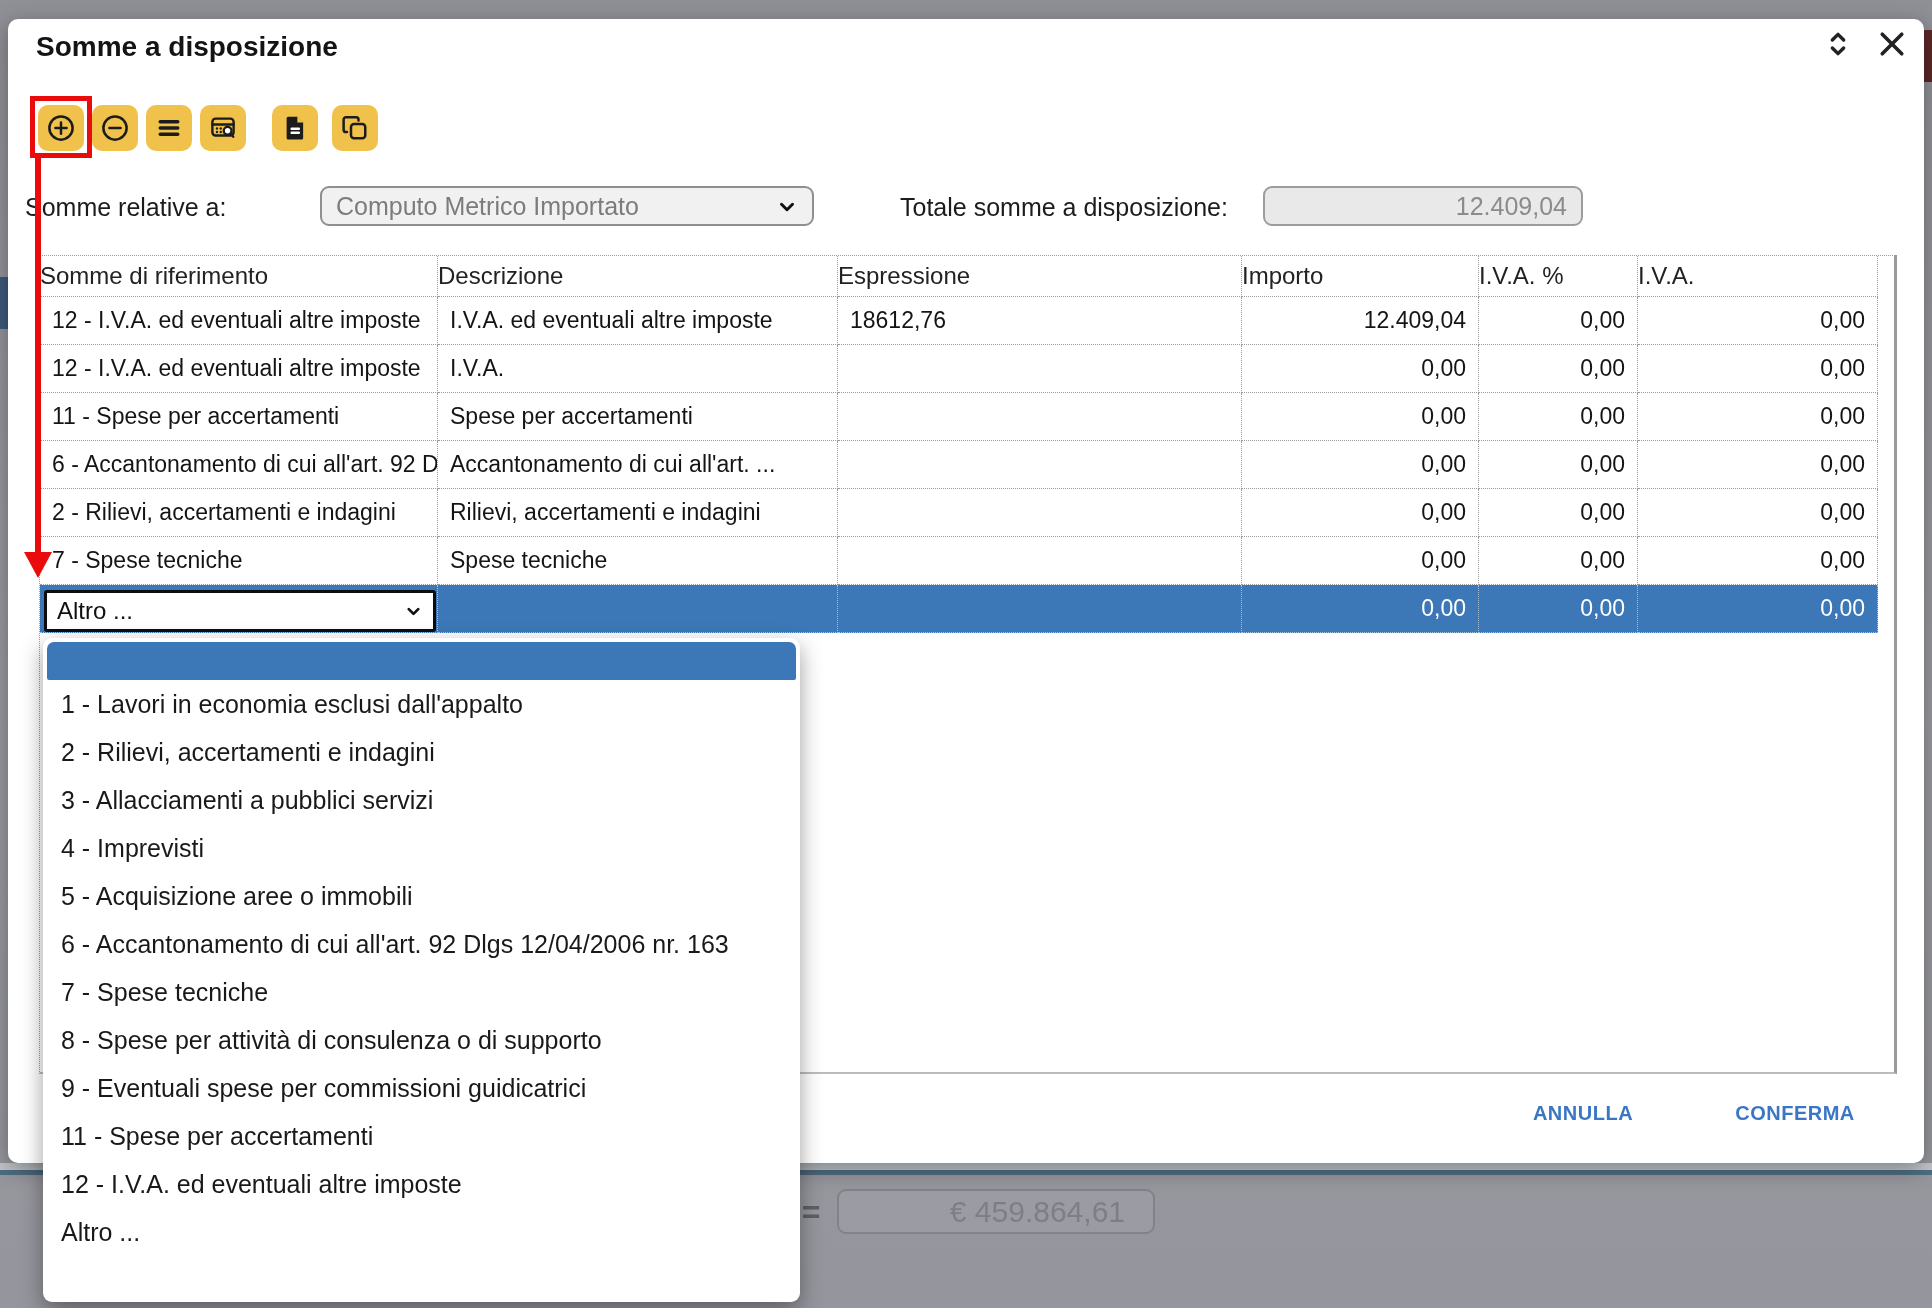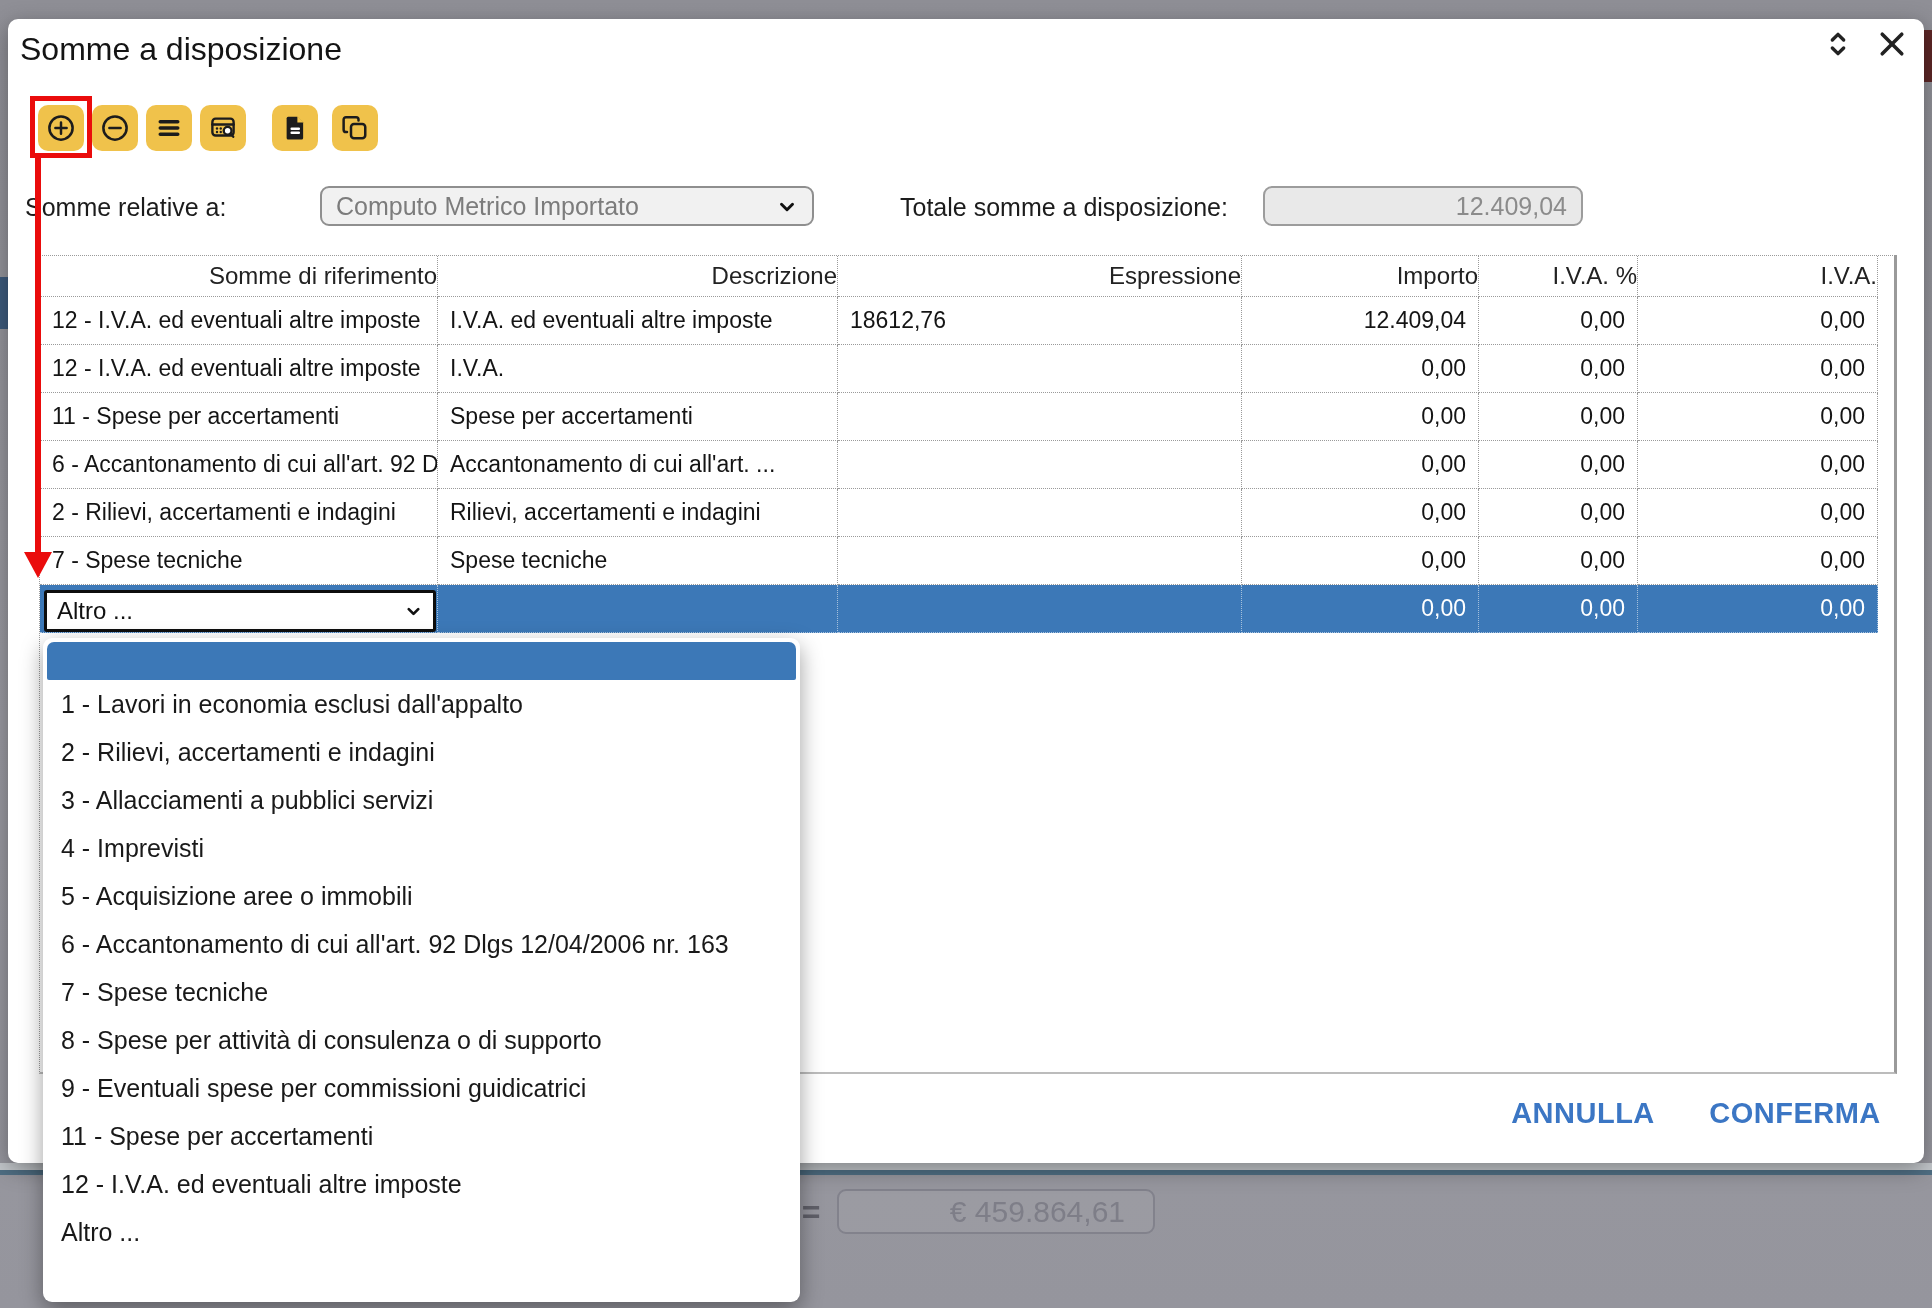--- a/index.html
+++ b/index.html
@@ -14,21 +14,21 @@
   .bg-darkline{position:absolute;left:0;top:1170px;width:1932px;height:5px;background:#4f6e83;}
   .bg-equals{position:absolute;left:796px;top:1190px;width:30px;height:45px;line-height:45px;
              font-size:32px;font-weight:bold;color:#5f5f68;text-align:center;}
   .bg-amountbox{position:absolute;left:837px;top:1189px;width:318px;height:45px;box-sizing:border-box;
                 border:2px solid #82828c;border-radius:9px;background:rgba(255,255,255,0.05);
                 font-size:30px;color:#7e7e88;text-align:right;line-height:41px;padding-right:28px;}
 
   
   .modal{position:absolute;left:8px;top:19px;width:1916px;height:1144px;background:#ffffff;
          border-radius:10px;box-shadow:0 6px 22px rgba(0,0,0,.35);}
-  .dlg-title{position:absolute;left:20px;top:31px;font-size:32px;font-weight:normal;color:#141414;}
+  .dlg-title{position:absolute;left:36px;top:31px;font-size:28px;font-weight:bold;color:#141414;}
   .win-icon{position:absolute;top:26px;width:36px;height:36px;display:flex;align-items:center;justify-content:center;cursor:pointer;}
   .win-icon.resize{left:1820px;}
   .win-icon.close{left:1874px;}
 
   
   .tbtn{position:absolute;top:105px;width:46px;height:46px;border-radius:10px;background:#f0c24b;
         display:flex;align-items:center;justify-content:center;}
   .tbtn svg{display:block;}
 
   
@@ -48,21 +48,21 @@
             background:#e9e9e9;border:2px solid #9c9c9c;border-radius:9px;
             font-size:25px;color:#8b8b8b;text-align:right;line-height:36px;padding-right:14px;}
 
   
   .tbl{position:absolute;left:39px;top:255px;width:1858px;height:819px;box-sizing:border-box;background:#fff;
        border-top:1px dotted #9a9a9a;border-left:1px dotted #9a9a9a;
        border-right:3px solid #9a9a9a;border-bottom:2px solid #bcbcbc;}
   .grid-row{position:relative;display:grid;grid-template-columns:398px 400px 404px 237px 159px 240px;width:1838px;}
   .grid-row > div{box-sizing:border-box;border-right:1px dotted #9a9a9a;border-bottom:1px dotted #9a9a9a;
        overflow:hidden;white-space:nowrap;}
-  .hrow > div{height:41px;line-height:40px;font-size:24px;color:#222;text-align:right;}
+  .hrow > div{height:41px;line-height:40px;font-size:24px;color:#222;text-align:left;}
   .drow > div{height:48px;line-height:47px;font-size:23px;color:#141414;}
   .drow > div:nth-child(-n+3){text-align:left;padding-left:12px;}
   .drow > div:nth-child(n+4){text-align:right;padding-right:12px;}
   .drow.selected{background:#3c78b7;}
   .drow.selected > div{color:#ffffff;border-right:1px dotted rgba(255,255,255,.55);border-bottom:1px dotted rgba(255,255,255,.55);}
 
   
   .row-select{position:absolute;left:4px;top:5px;width:392px;height:42px;box-sizing:border-box;z-index:6;
               background:#ffffff;border:3px solid #0d0d0d;border-radius:3px;cursor:pointer;}
   .row-select .sel-text{position:absolute;left:10px;top:0;line-height:36px;font-size:24px;color:#111;}
@@ -72,21 +72,21 @@
   .dd-panel{position:absolute;left:43px;top:638px;width:757px;height:664px;background:#ffffff;
             border-radius:9px;box-shadow:0 8px 22px rgba(0,0,0,.38);z-index:20;overflow:hidden;}
   .dd-highlight{position:absolute;left:4px;top:4px;width:749px;height:38px;box-sizing:border-box;
             background:#3c78b7;border-radius:7px 7px 2px 2px;}
   .dd-list{position:absolute;left:0;top:42px;width:757px;}
   .dd-item{height:48px;line-height:48px;font-size:25px;color:#191919;padding-left:18px;
            white-space:nowrap;overflow:hidden;cursor:pointer;}
 
   
   .act-btn{position:absolute;top:1096px;height:34px;line-height:34px;text-align:center;
-           font-size:29px;font-weight:bold;color:#3b76c4;letter-spacing:.5px;cursor:pointer;}
+           font-size:20px;font-weight:bold;color:#3b76c4;letter-spacing:.5px;cursor:pointer;}
   .act-annulla{left:1503px;width:160px;}
   .act-conferma{left:1705px;width:180px;}
 </style>
 </head>
 <body>
 
 <div id="stage">
 
   <div class="bg-blue-sliver"></div>
   <div class="bg-maroon-sliver"></div>

